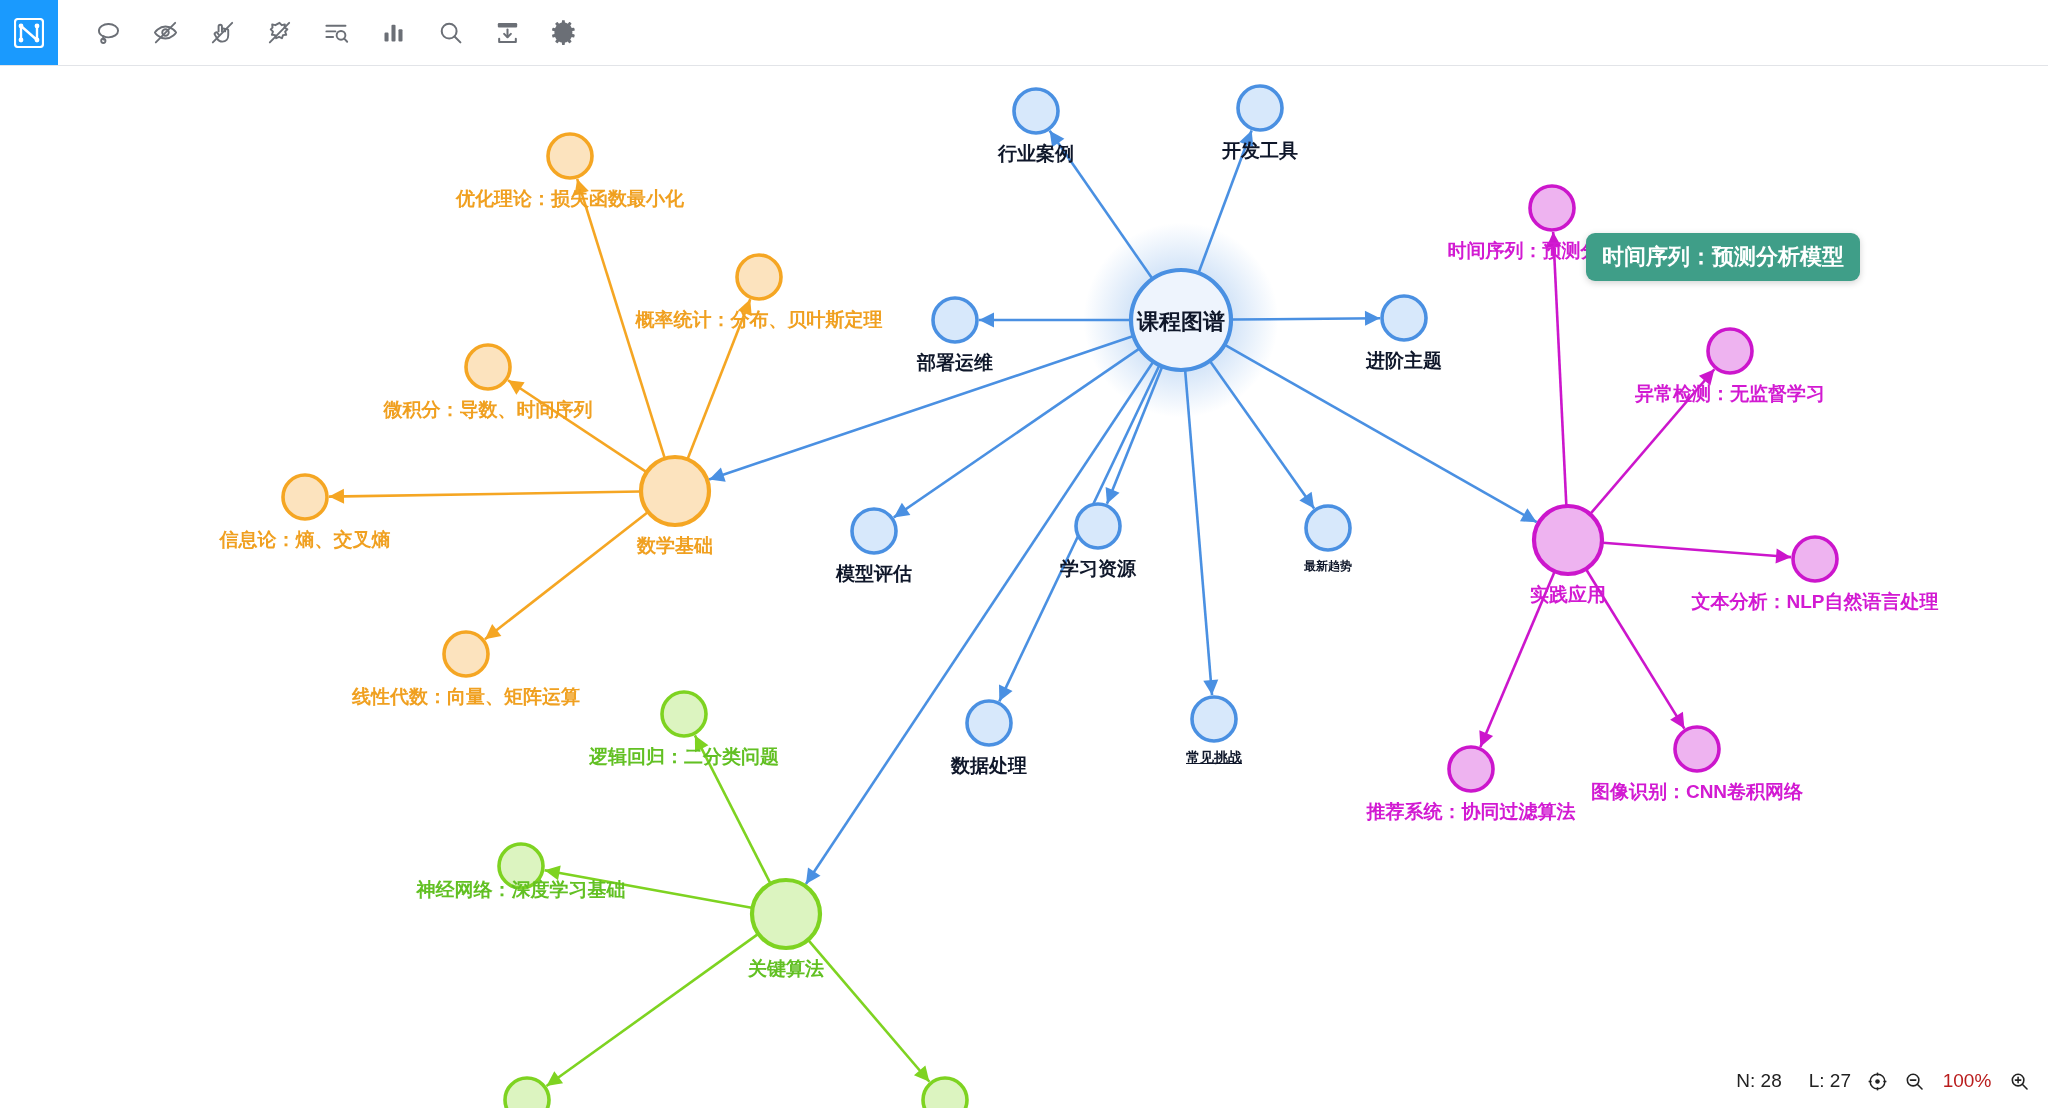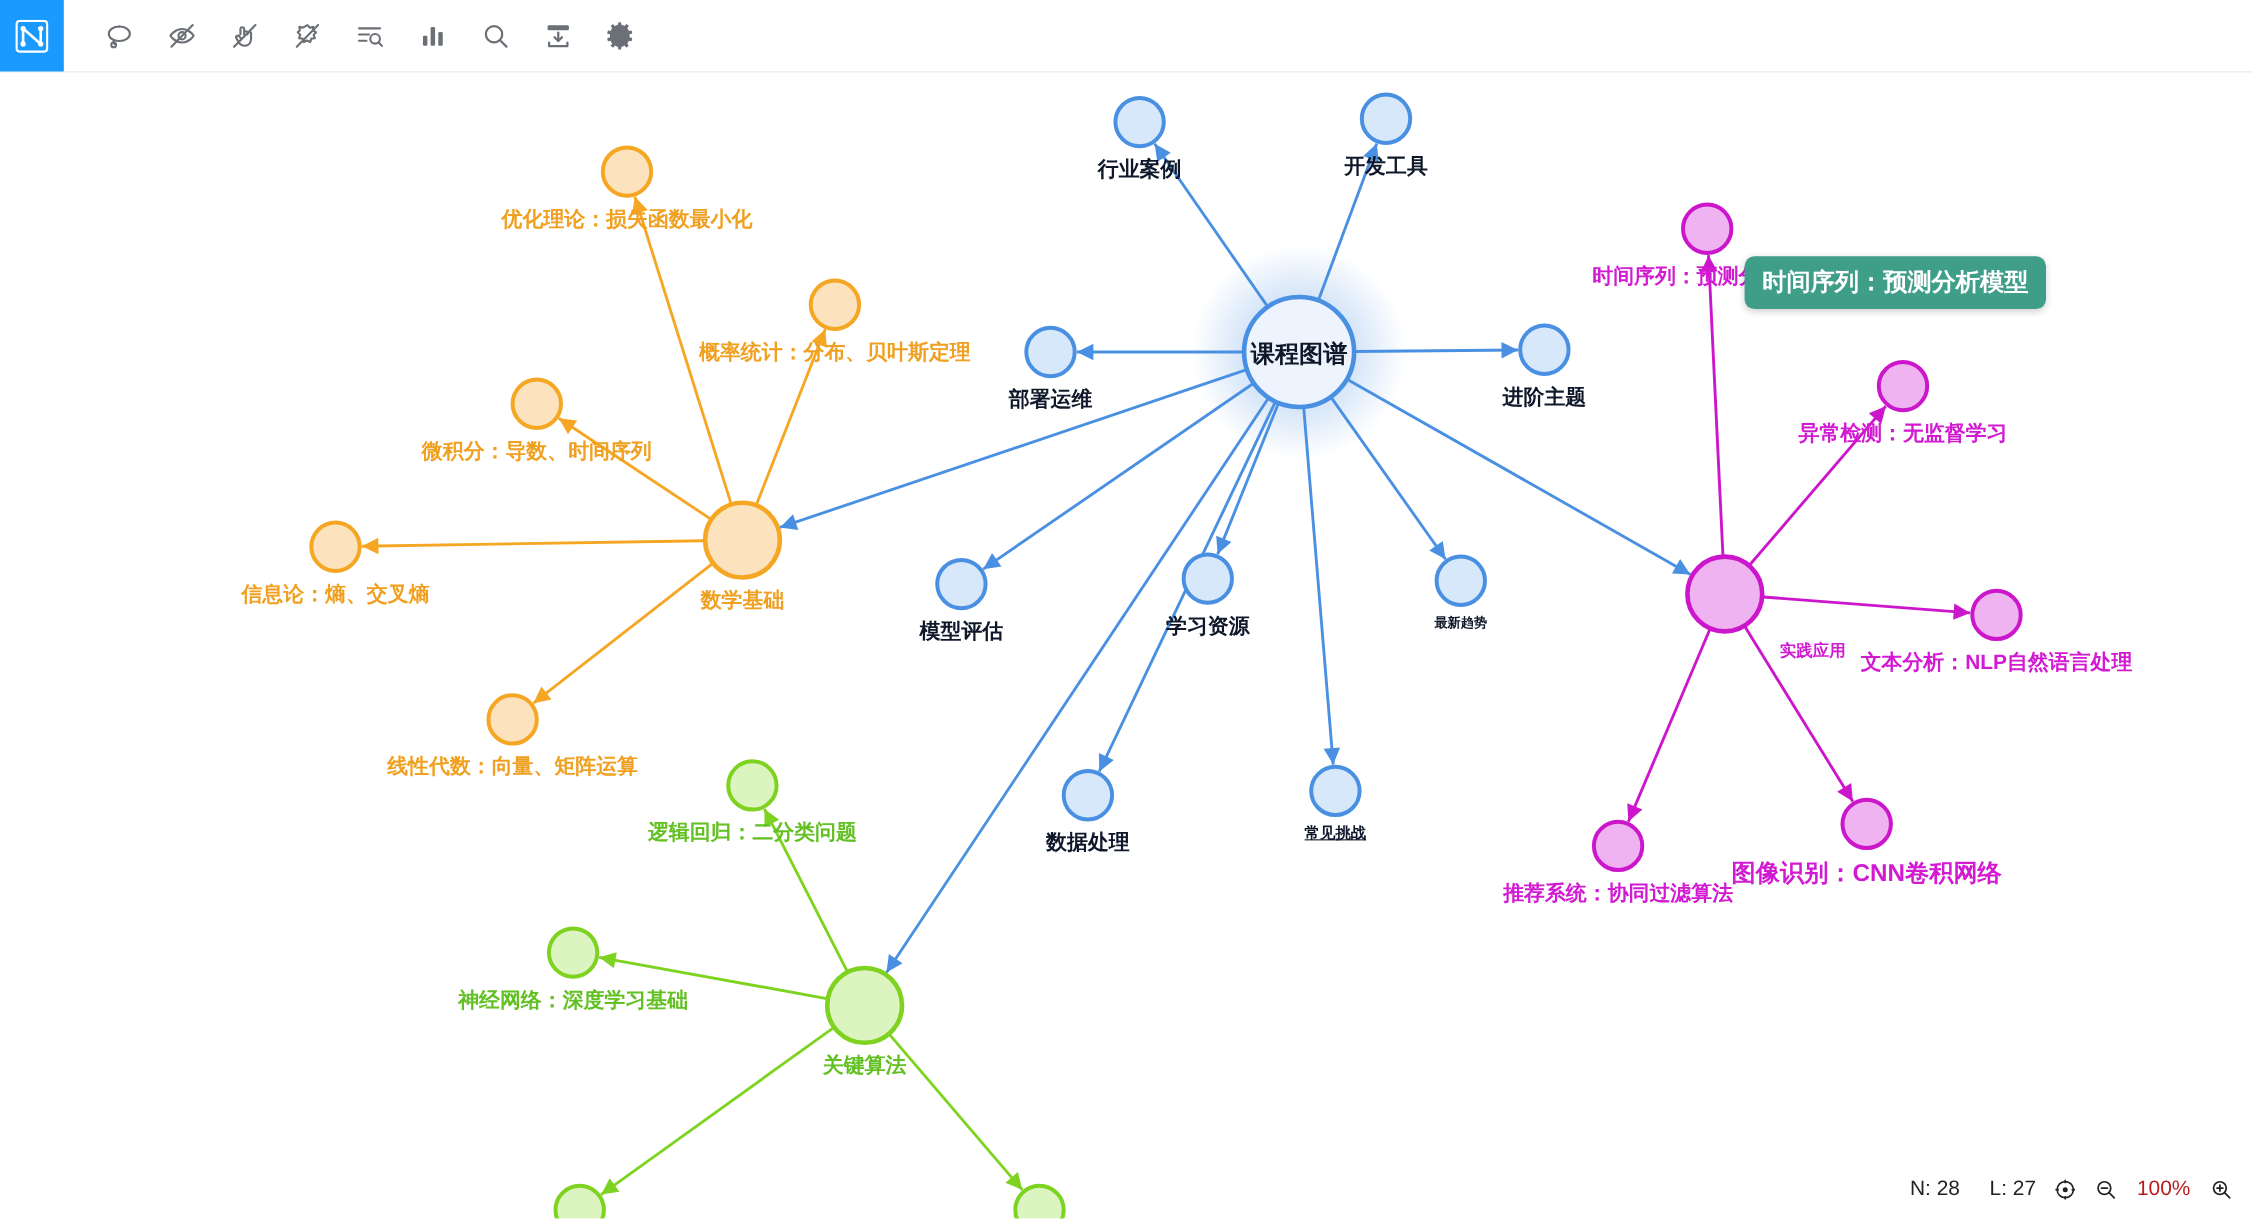--- a/index.html
+++ b/index.html
@@ -262,26 +262,26 @@
         <div class="node-label lbl-blue" style="font-size: 19px; left: 989px; top: 687px;">数据处理</div>
         <div class="node-label lbl-blue" style="font-size: 14px; left: 1214px; top: 683px; text-decoration: underline;">常见挑战</div>
         <div class="node-label lbl-orange" style="font-size: 19px; left: 675px; top: 467px;">数学基础</div>
         <div class="node-label lbl-orange" style="font-size: 19px; left: 570px; top: 120px;">优化理论：损失函数最小化</div>
         <div class="node-label lbl-orange" style="font-size: 19px; left: 759px; top: 241px;">概率统计：分布、贝叶斯定理</div>
         <div class="node-label lbl-orange" style="font-size: 19px; left: 488px; top: 331px;">微积分：导数、时间序列</div>
         <div class="node-label lbl-orange" style="font-size: 19px; left: 305px; top: 461px;">信息论：熵、交叉熵</div>
         <div class="node-label lbl-orange" style="font-size: 19px; left: 466px; top: 618px;">线性代数：向量、矩阵运算</div>
         <div class="node-label lbl-green" style="font-size: 19px; left: 786px; top: 890px;">关键算法</div>
         <div class="node-label lbl-green" style="font-size: 19px; left: 684px; top: 678px;">逻辑回归：二分类问题</div>
-        <div class="node-label lbl-green" style="font-size: 19px; left: 521px; top: 830px;">神经网络：深度学习基础</div>
-        <div class="node-label lbl-magenta" style="font-size: 15px; left: 1648px; top: 516px;">实践应用</div>
+        <div class="node-label lbl-green" style="font-size: 19px; left: 521px; top: 811px;">神经网络：深度学习基础</div>
+        <div class="node-label lbl-magenta" style="font-size: 19px; left: 1568px; top: 516px;">实践应用</div>
         <div class="node-label lbl-magenta" style="font-size: 19px; left: 1552px; top: 172px;">时间序列：预测分析模型</div>
         <div class="node-label lbl-magenta" style="font-size: 19px; left: 1730px; top: 315px;">异常检测：无监督学习</div>
         <div class="node-label lbl-magenta" style="font-size: 19px; left: 1815px; top: 523px;">文本分析：NLP自然语言处理</div>
-        <div class="node-label lbl-magenta" style="font-size: 22px; left: 1697px; top: 713px;">图像识别：CNN卷积网络</div>
+        <div class="node-label lbl-magenta" style="font-size: 19px; left: 1697px; top: 713px;">图像识别：CNN卷积网络</div>
         <div class="node-label lbl-magenta" style="font-size: 19px; left: 1471px; top: 733px;">推荐系统：协同过滤算法</div>
       </div>
 
     <div class="tooltip" id="node-tooltip" style="left: 1586px; top: 167px; background: rgb(63, 158, 136);">时间序列：预测分析模型</div>
   </div>
 
   <div class="statusbar">
     <div class="counts">
       <span>N: 28</span>
       <span>L: 27</span>

